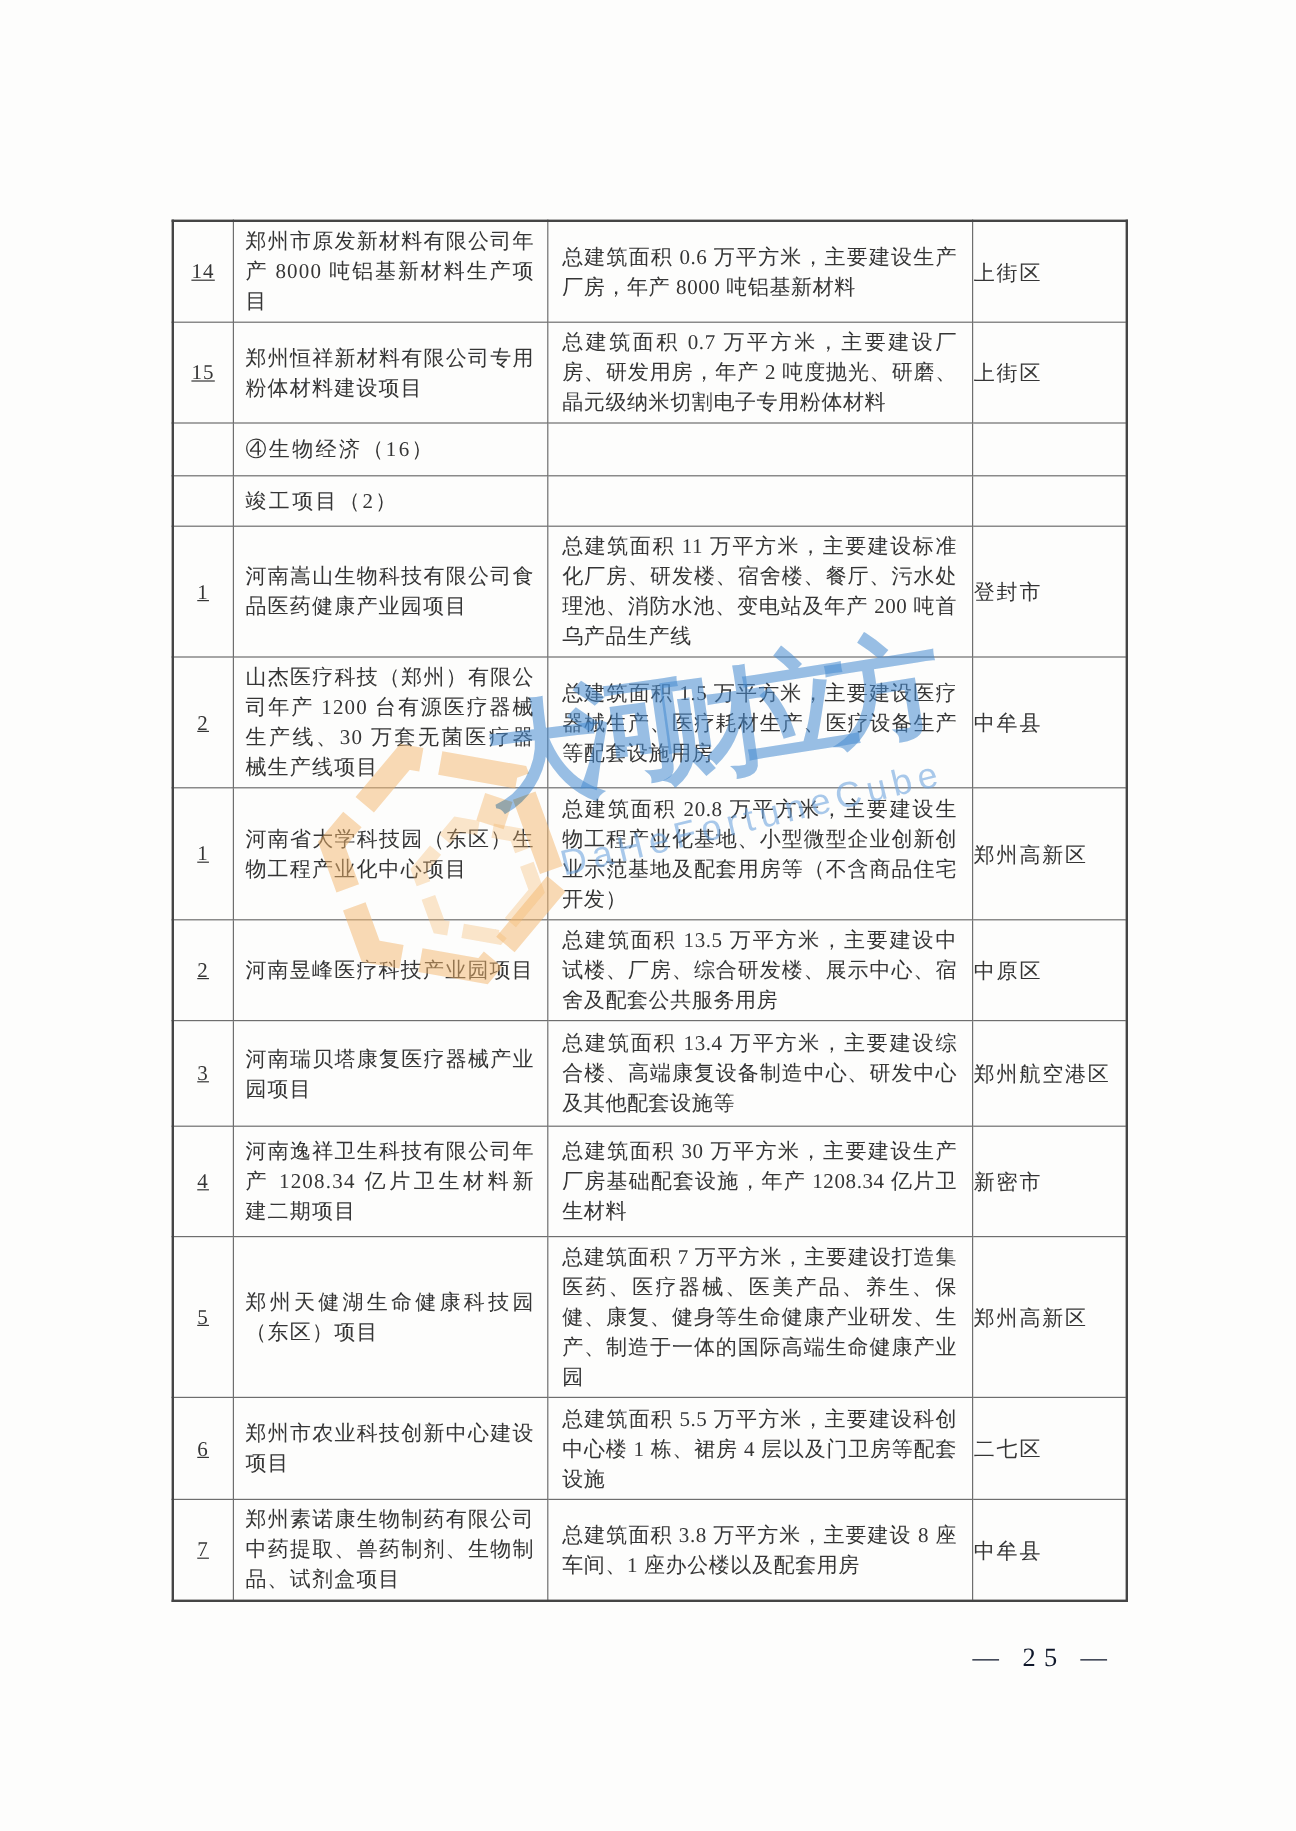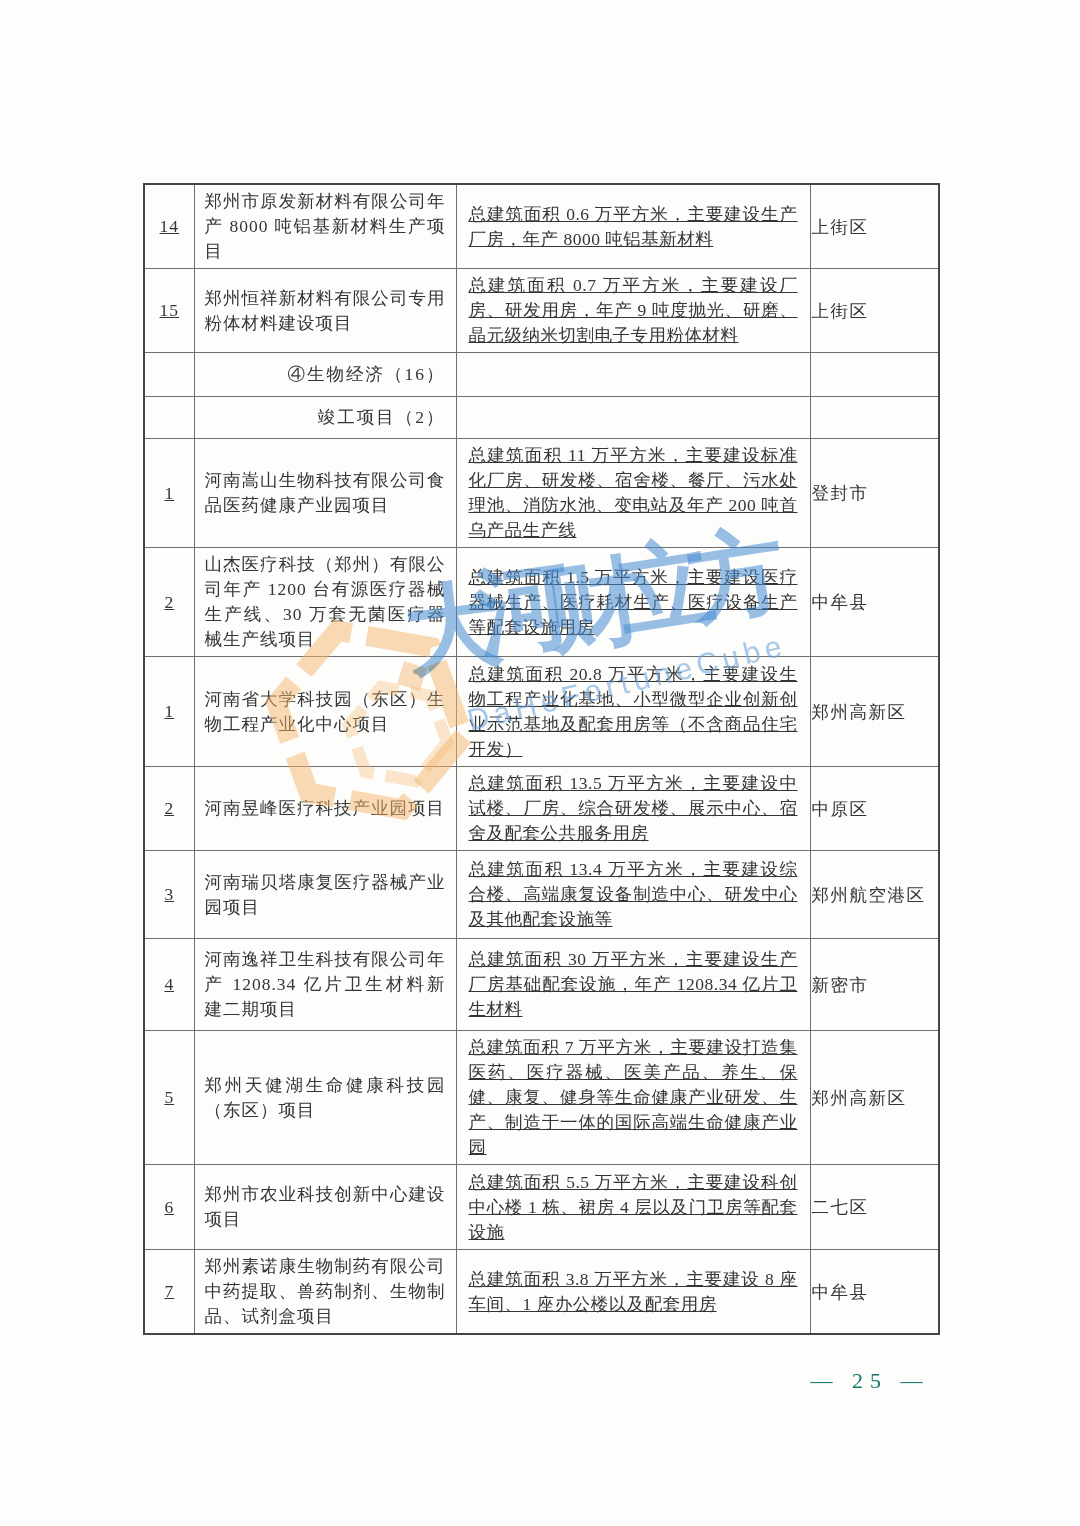--- a/index.html
+++ b/index.html
@@ -25,25 +25,25 @@
     vertical-align:middle;
     overflow:hidden;
   }
   td.c-num{text-align:center;font-size:18px;letter-spacing:1px;text-decoration:underline;}
   td.c-name{
     text-align:justify;text-justify:inter-character;
     padding:4px 10px;line-height:25px;letter-spacing:1px;font-family:Liberation Serif, serif;
   }
   td.c-desc{
     text-align:justify;text-justify:inter-character;
-    padding:4px 12px;line-height:25px;letter-spacing:0.5px;text-decoration:underline;
+    padding:4px 12px;line-height:25px;letter-spacing:0.5px;
   }
   td.c-dist{letter-spacing:1.5px;}
   tr.sec td.c-name{
-    text-align:right;letter-spacing:2px;padding:2px 10px;
+    text-align:left;letter-spacing:2px;padding:2px 10px;
   }
   .watermark{
     position:absolute;left:0;top:0;width:1080px;height:1526px;
     pointer-events:none;z-index:5;
   }
   .wm-hex{position:absolute;left:250px;top:612px;}
   .wm-cn{
     position:absolute;left:404px;top:556px;
     font-size:96px;font-weight:bold;
     letter-spacing:-24px;
@@ -61,21 +61,21 @@
     transform:rotate(-13.5deg);
     transform-origin:left center;
     color:rgba(112,165,222,0.6);
     font-family:"Liberation Sans","DejaVu Sans",sans-serif;
     white-space:nowrap;
     mix-blend-mode:multiply;
   }
   .page-number{
     position:absolute;left:780px;top:1368px;width:180px;
     text-align:center;
-    font-size:22px;color:#0f766e;letter-spacing:7px;
+    font-size:22px;color:#0f172a;letter-spacing:7px;
     font-family:"Liberation Serif","DejaVu Serif",serif;
   }
 </style>
 </head>
 <body>
 
 <div class="page">
 
   <table class="doc">
     <colgroup>
@@ -87,21 +87,21 @@
     <tbody id="table-body">
         <tr style="height: 78px;">
           <td class="c-num">14</td>
           <td class="c-name">郑州市原发新材料有限公司年产 8000 吨铝基新材料生产项目</td>
           <td class="c-desc">总建筑面积 0.6 万平方米，主要建设生产厂房，年产 8000 吨铝基新材料</td>
           <td class="c-dist">上街区</td>
         </tr>
         <tr style="height: 80px;">
           <td class="c-num">15</td>
           <td class="c-name">郑州恒祥新材料有限公司专用粉体材料建设项目</td>
-          <td class="c-desc">总建筑面积 0.7 万平方米，主要建设厂房、研发用房，年产 9 吨度抛光、研磨、晶元级纳米切割电子专用粉体材料</td>
+          <td class="c-desc">总建筑面积 0.7 万平方米，主要建设厂房、研发用房，年产 2 吨度抛光、研磨、晶元级纳米切割电子专用粉体材料</td>
           <td class="c-dist">上街区</td>
         </tr>
         <tr class="sec" style="height: 44px;">
           <td class="c-num"></td>
           <td class="c-name">④生物经济（16）</td>
           <td class="c-desc"></td>
           <td class="c-dist"></td>
         </tr>
         <tr class="sec" style="height: 42px; margin-left: 44px;">
           <td class="c-num"></td>

